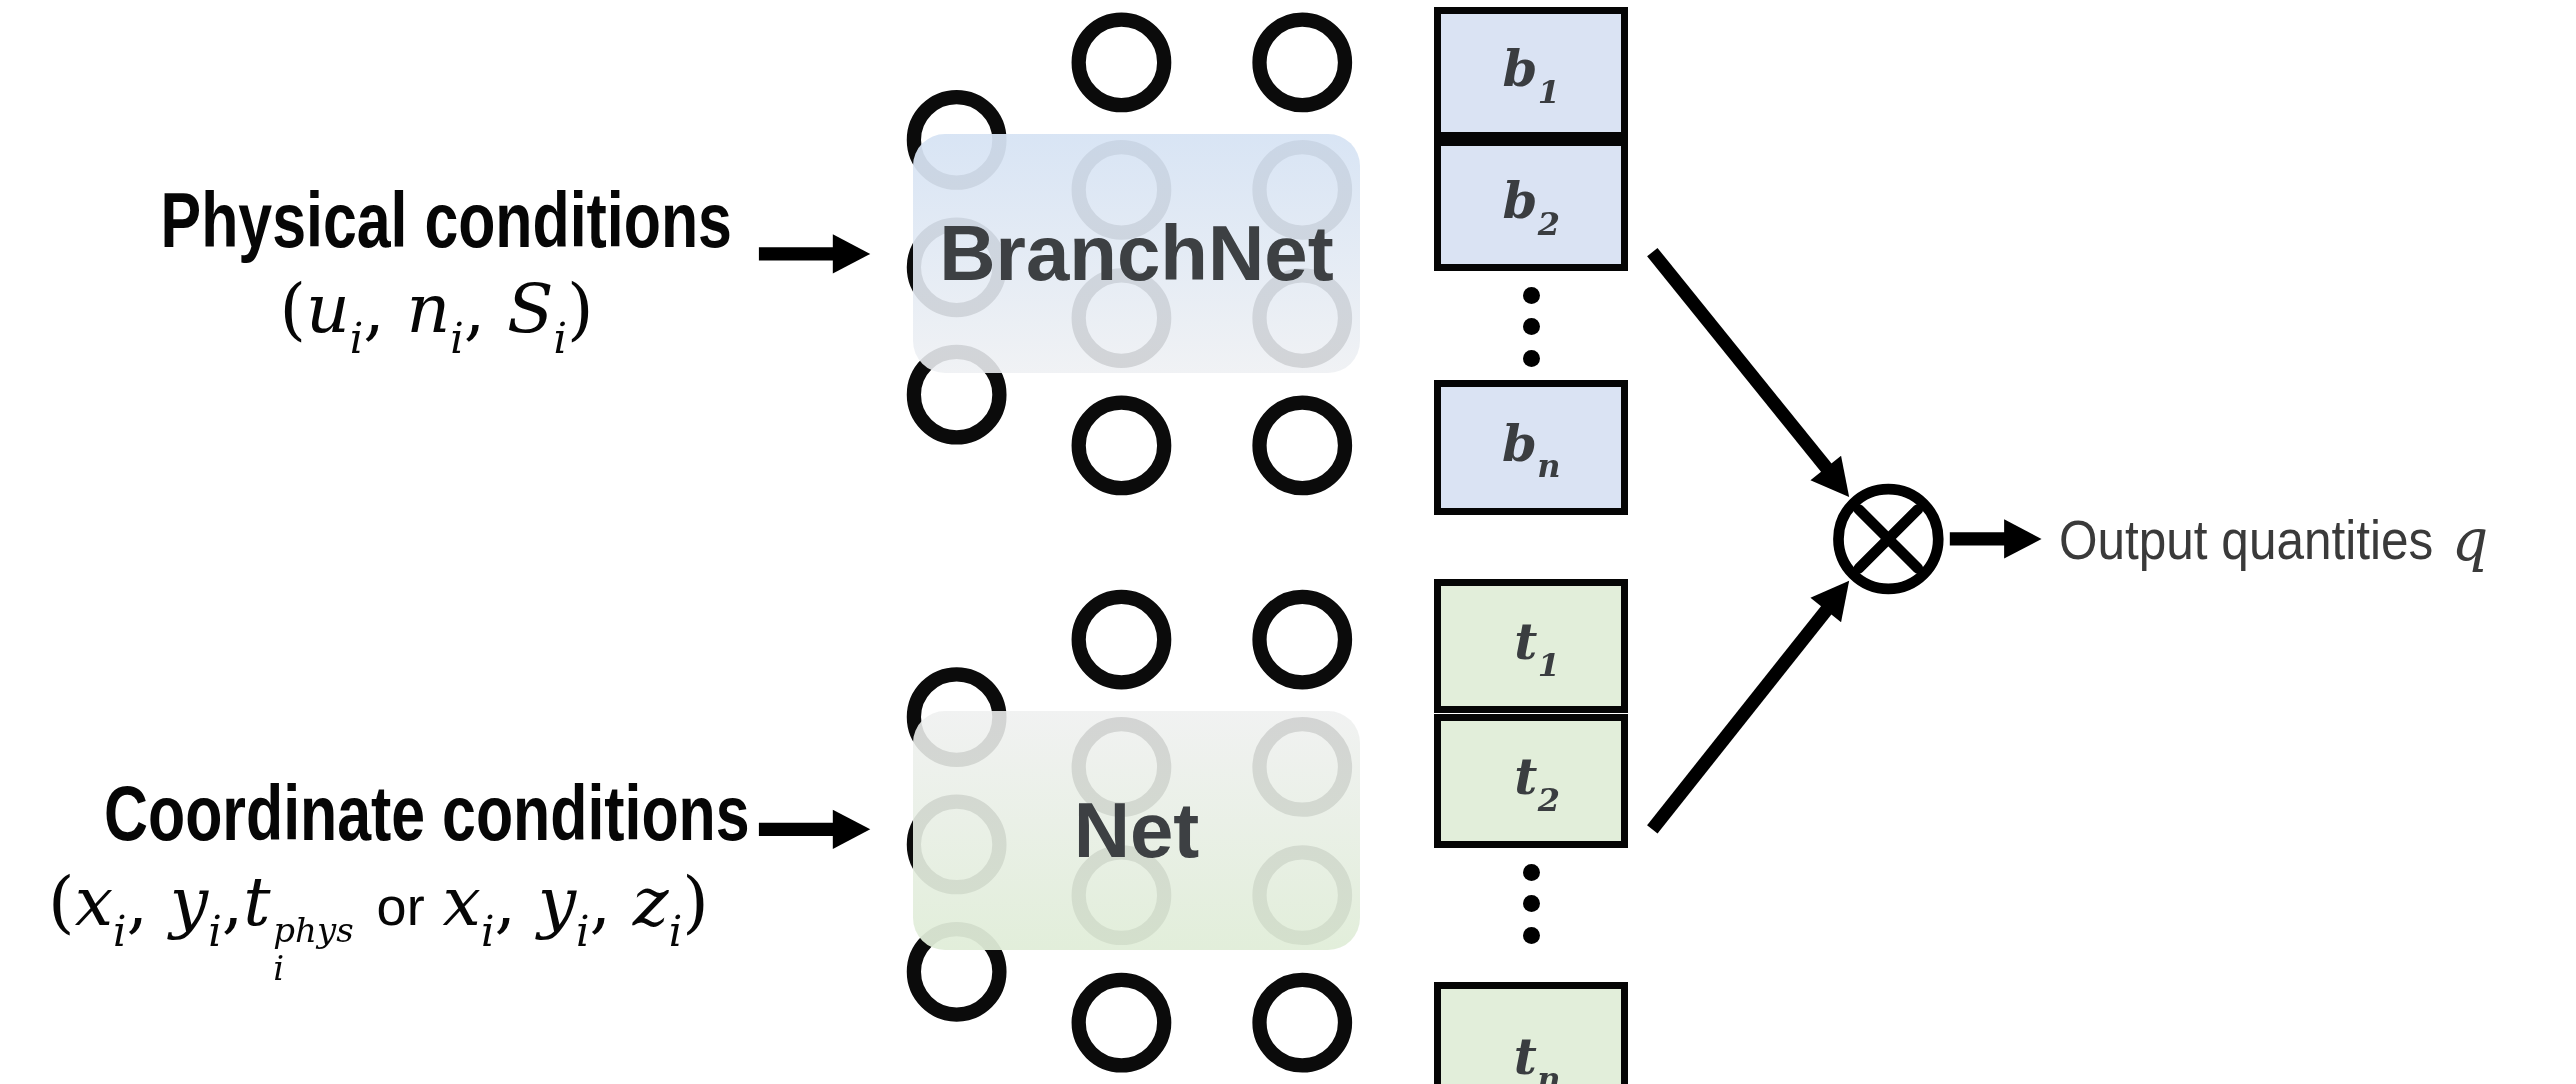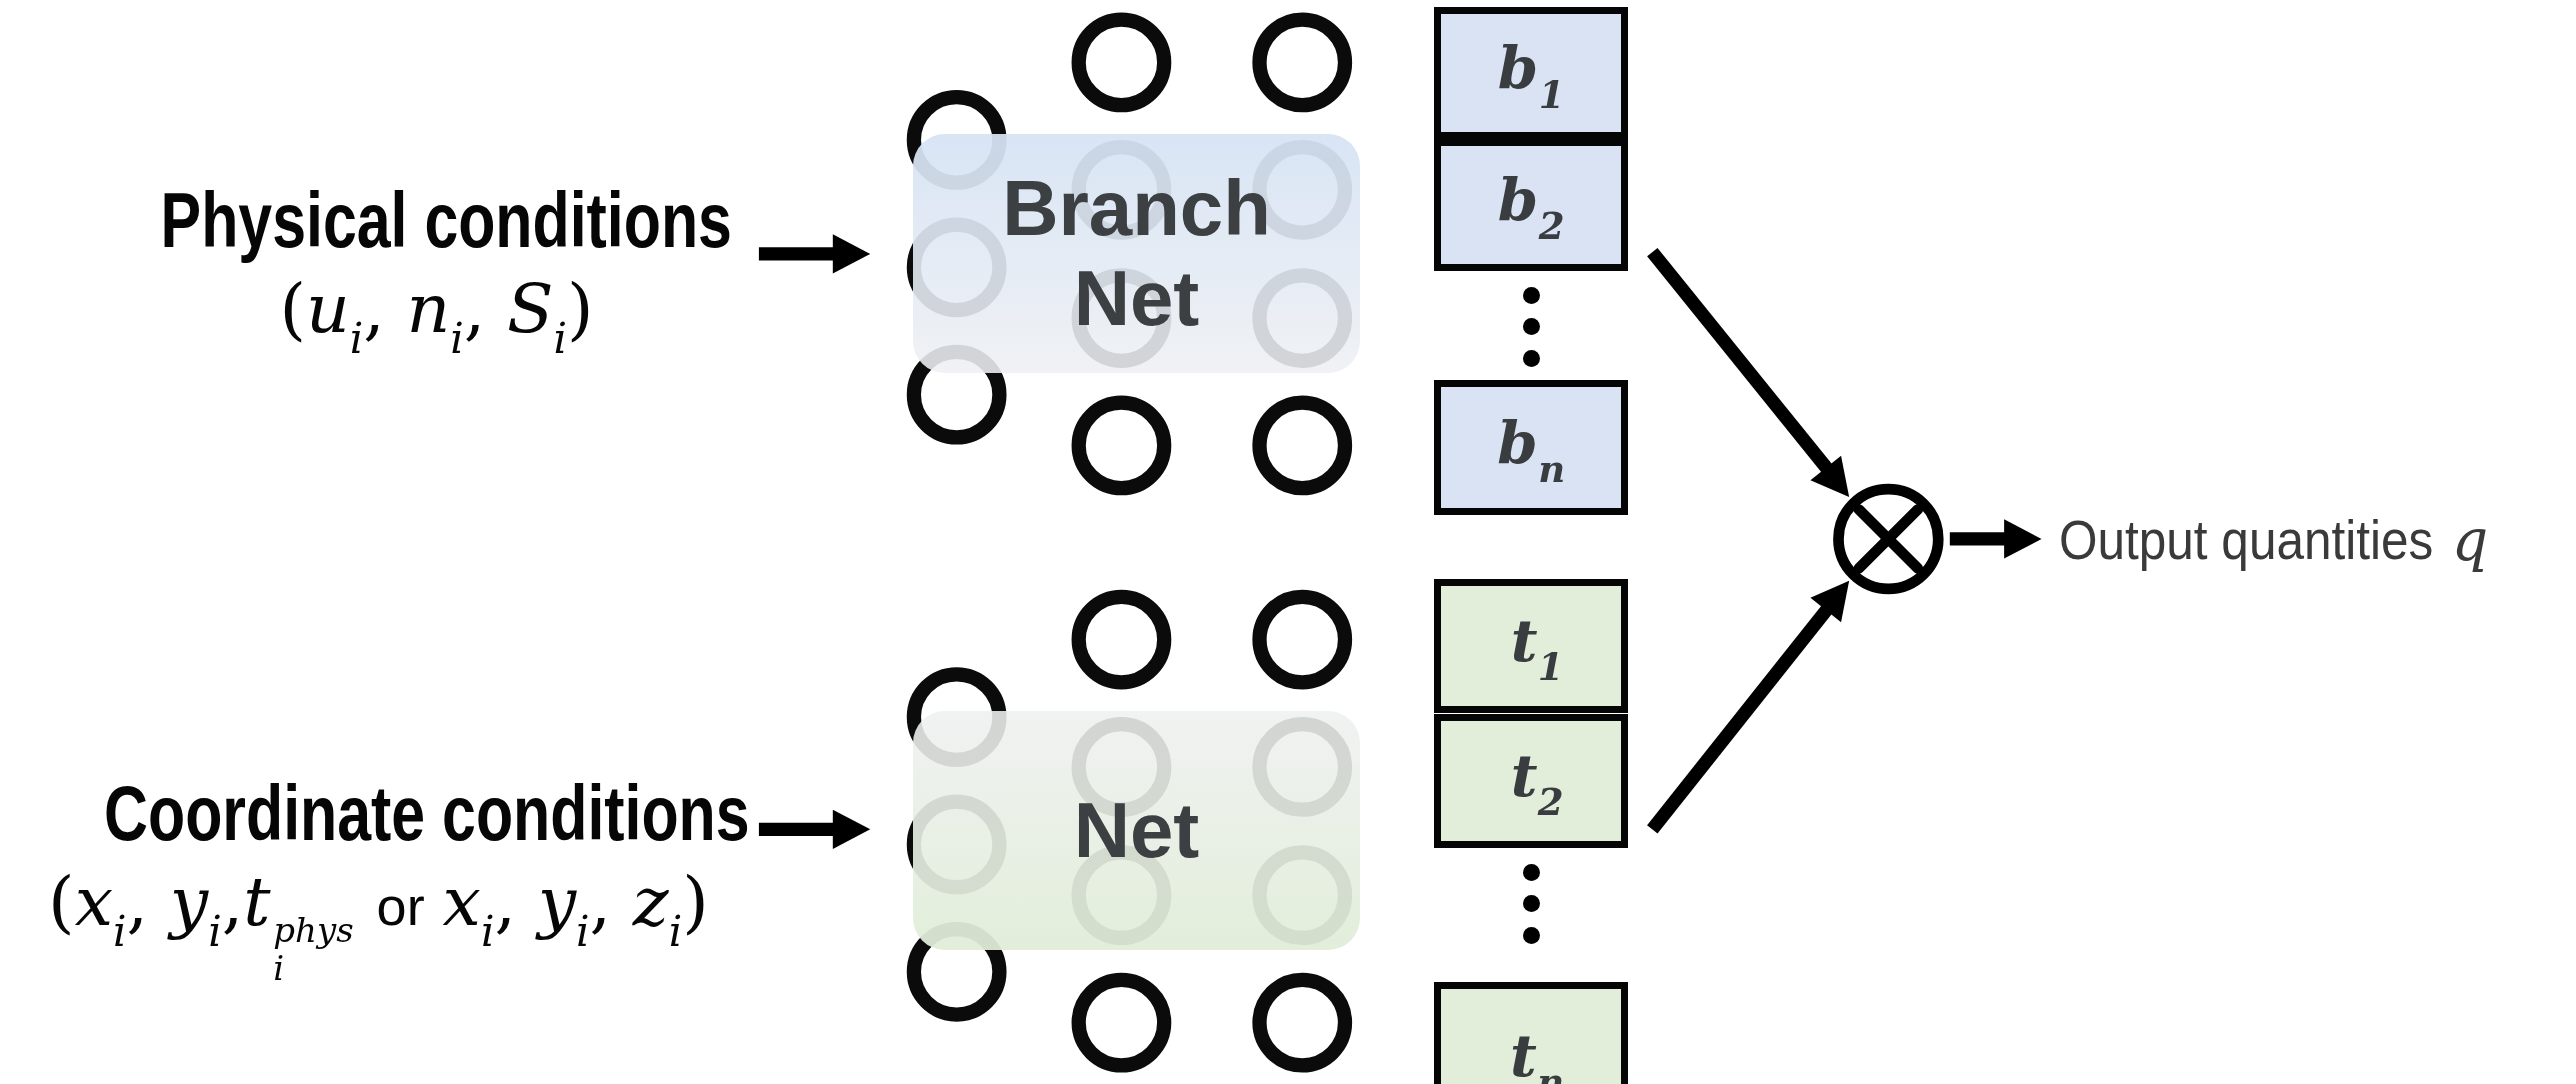--- a/index.html
+++ b/index.html
@@ -29,35 +29,35 @@
   .stack{
     display:inline-flex;flex-direction:column;align-items:flex-start;
     font-size:.5em;line-height:1.12;vertical-align:-.52em;margin-left:2.7px;
   }
 
   
   .netbox{width:447px;height:239px;left:913px;border-radius:32px;}
   .netbox.branch{background:linear-gradient(180deg, rgba(214,227,244,0.94) 0%, rgba(238,240,243,0.88) 100%);}
   .netbox.trunk{background:linear-gradient(180deg, rgba(239,240,240,0.88) 0%, rgba(224,237,216,0.94) 100%);}
   .nettext{
-    width:447px;height:239px;left:913px;display:flex;flex-direction:column;
+    width:447px;height:239px;left:913px;display:flex;
     align-items:center;justify-content:center;
     font-size:78px;font-weight:bold;color:#3d4043;line-height:1.15;text-align:center;
   }
 
   
   .vbox{
     left:1434px;width:194px;box-sizing:border-box;border:7.1px solid #050505;
     display:flex;align-items:center;justify-content:center;
   }
   .vbox.blue{background:#dae3f3;}
   .vbox.green{background:#e2eeda;padding-left:12px;}
   .vsym{
     font-family:"DejaVu Serif",serif;font-style:italic;font-weight:bold;
-    font-size:58px;color:#3a3d40;line-height:1;
+    font-size:50px;color:#3a3d40;line-height:1;
   }
   .vsym sub{font-size:.64em;position:relative;top:.18em;left:.01em;}
 
   .dots{left:1505px;width:52px;display:flex;flex-direction:column;align-items:center;gap:14.3px;}
   .dot{width:17px;height:17px;border-radius:50%;background:#000;}
 
   
   .outwrap{left:2059px;top:504px;height:71px;display:flex;align-items:center;white-space:nowrap;}
   .outlabel{
     display:inline-block;font-size:55px;color:#3a3a3a;

